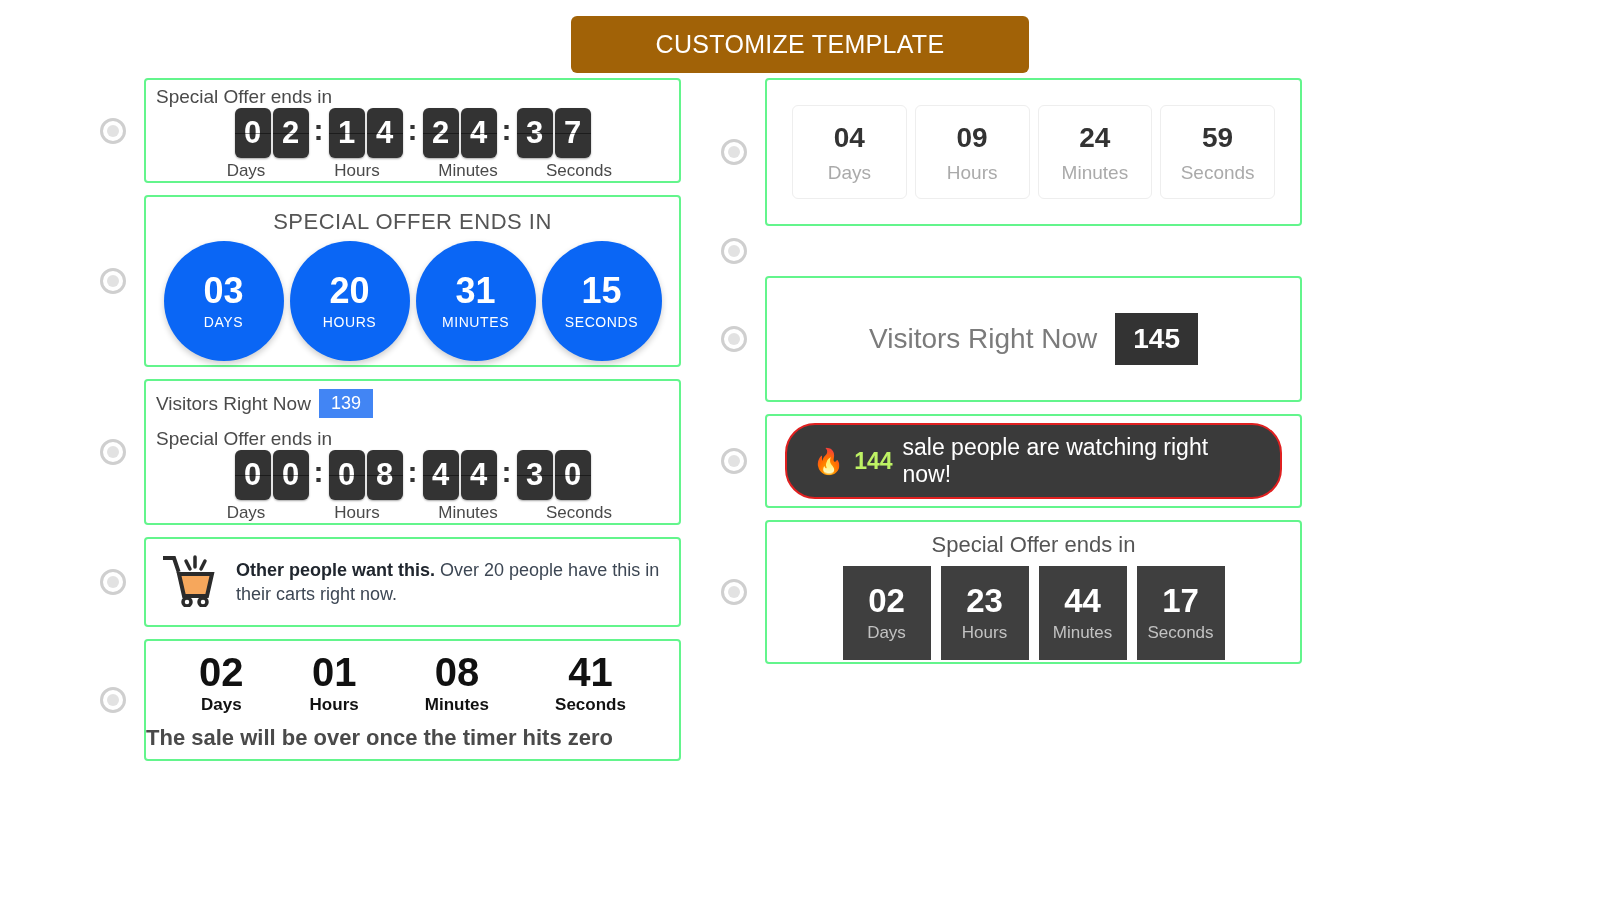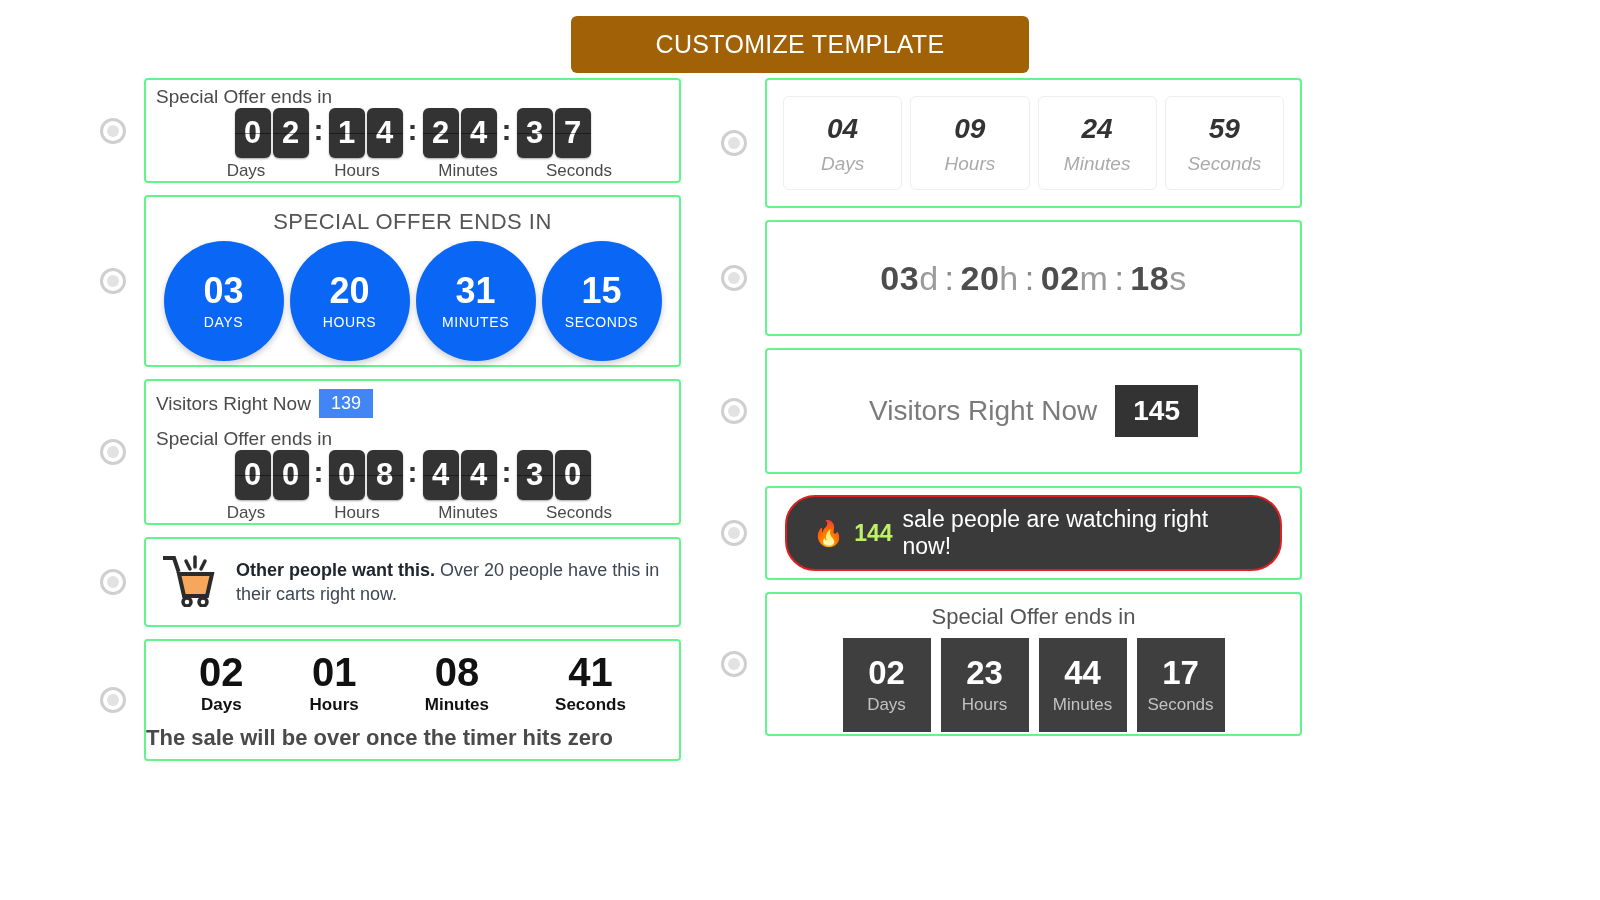--- a/index.html
+++ b/index.html
@@ -225,22 +225,21 @@
     font-size: 22px;
     font-weight: bold;
     color: #4a4a4a;
     padding: 10px 0 8px 0;
   }
 
   
   .boxcells {
     display: flex;
     gap: 8px;
-    padding: 16px;
-    font-style: italic;
+    padding: 25px;
   }
   .boxcell {
     flex: 1;
     border: 1px solid #eeeeee;
     border-radius: 6px;
     padding: 16px 0 14px 0;
     text-align: center;
     background: #ffffff;
   }
   .boxcell .num { font-size: 28px; font-weight: bold; color: #333333; }
@@ -483,25 +482,20 @@
           <div class="boxcell">
             <div class="num">59</div>
             <div class="lbl">Seconds</div>
           </div>
         </div>
       </div>
     </div>
 
     <div class="option-row">
       <div class="radio"></div>
-      <div class="card card-r inline-card">
-        <div class="inline-timer">
-          <span class="n">03</span><span class="u">d</span><span class="sep">:</span><span class="n">20</span><span class="u">h</span><span class="sep">:</span><span class="n">02</span><span class="u">m</span><span class="sep">:</span><span class="n">18</span><span class="u">s</span>
-        </div>
-      </div>
     </div>
 
     <div class="option-row">
       <div class="radio"></div>
       <div class="card card-r visdark-card">
         <span class="visdark-label">Visitors Right Now</span>
         <span class="visdark-badge">145</span>
       </div>
     </div>
 

